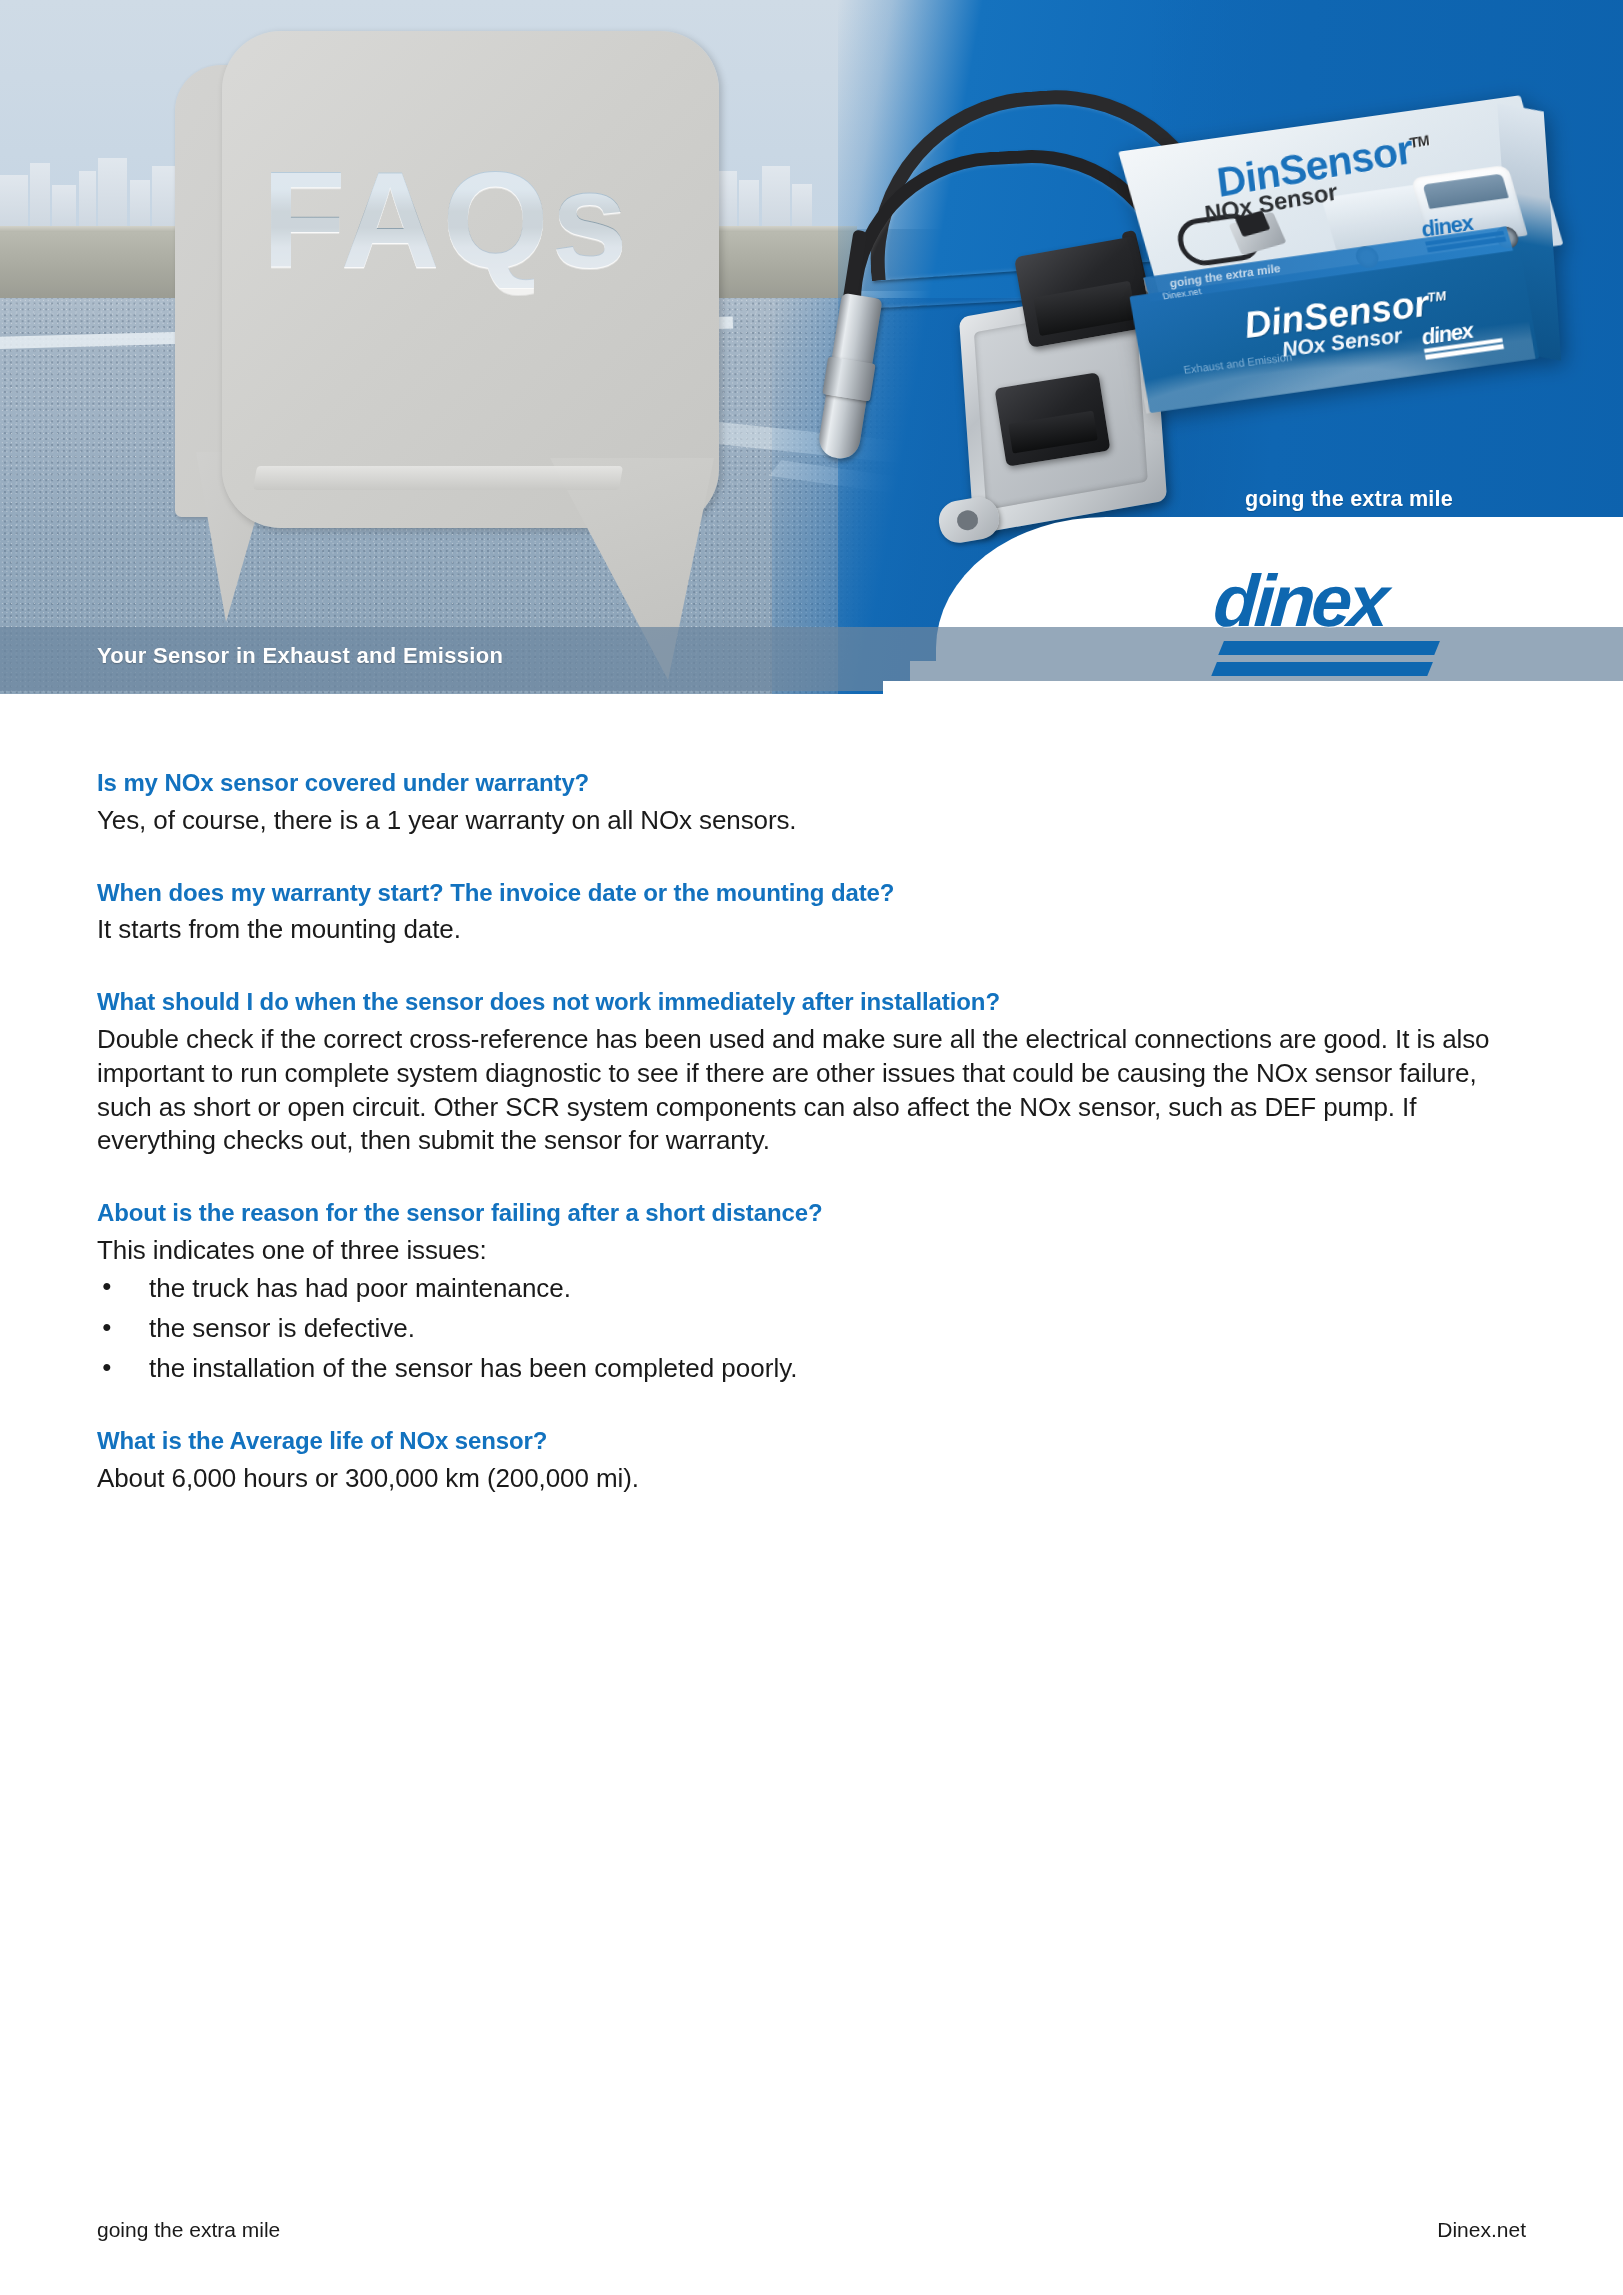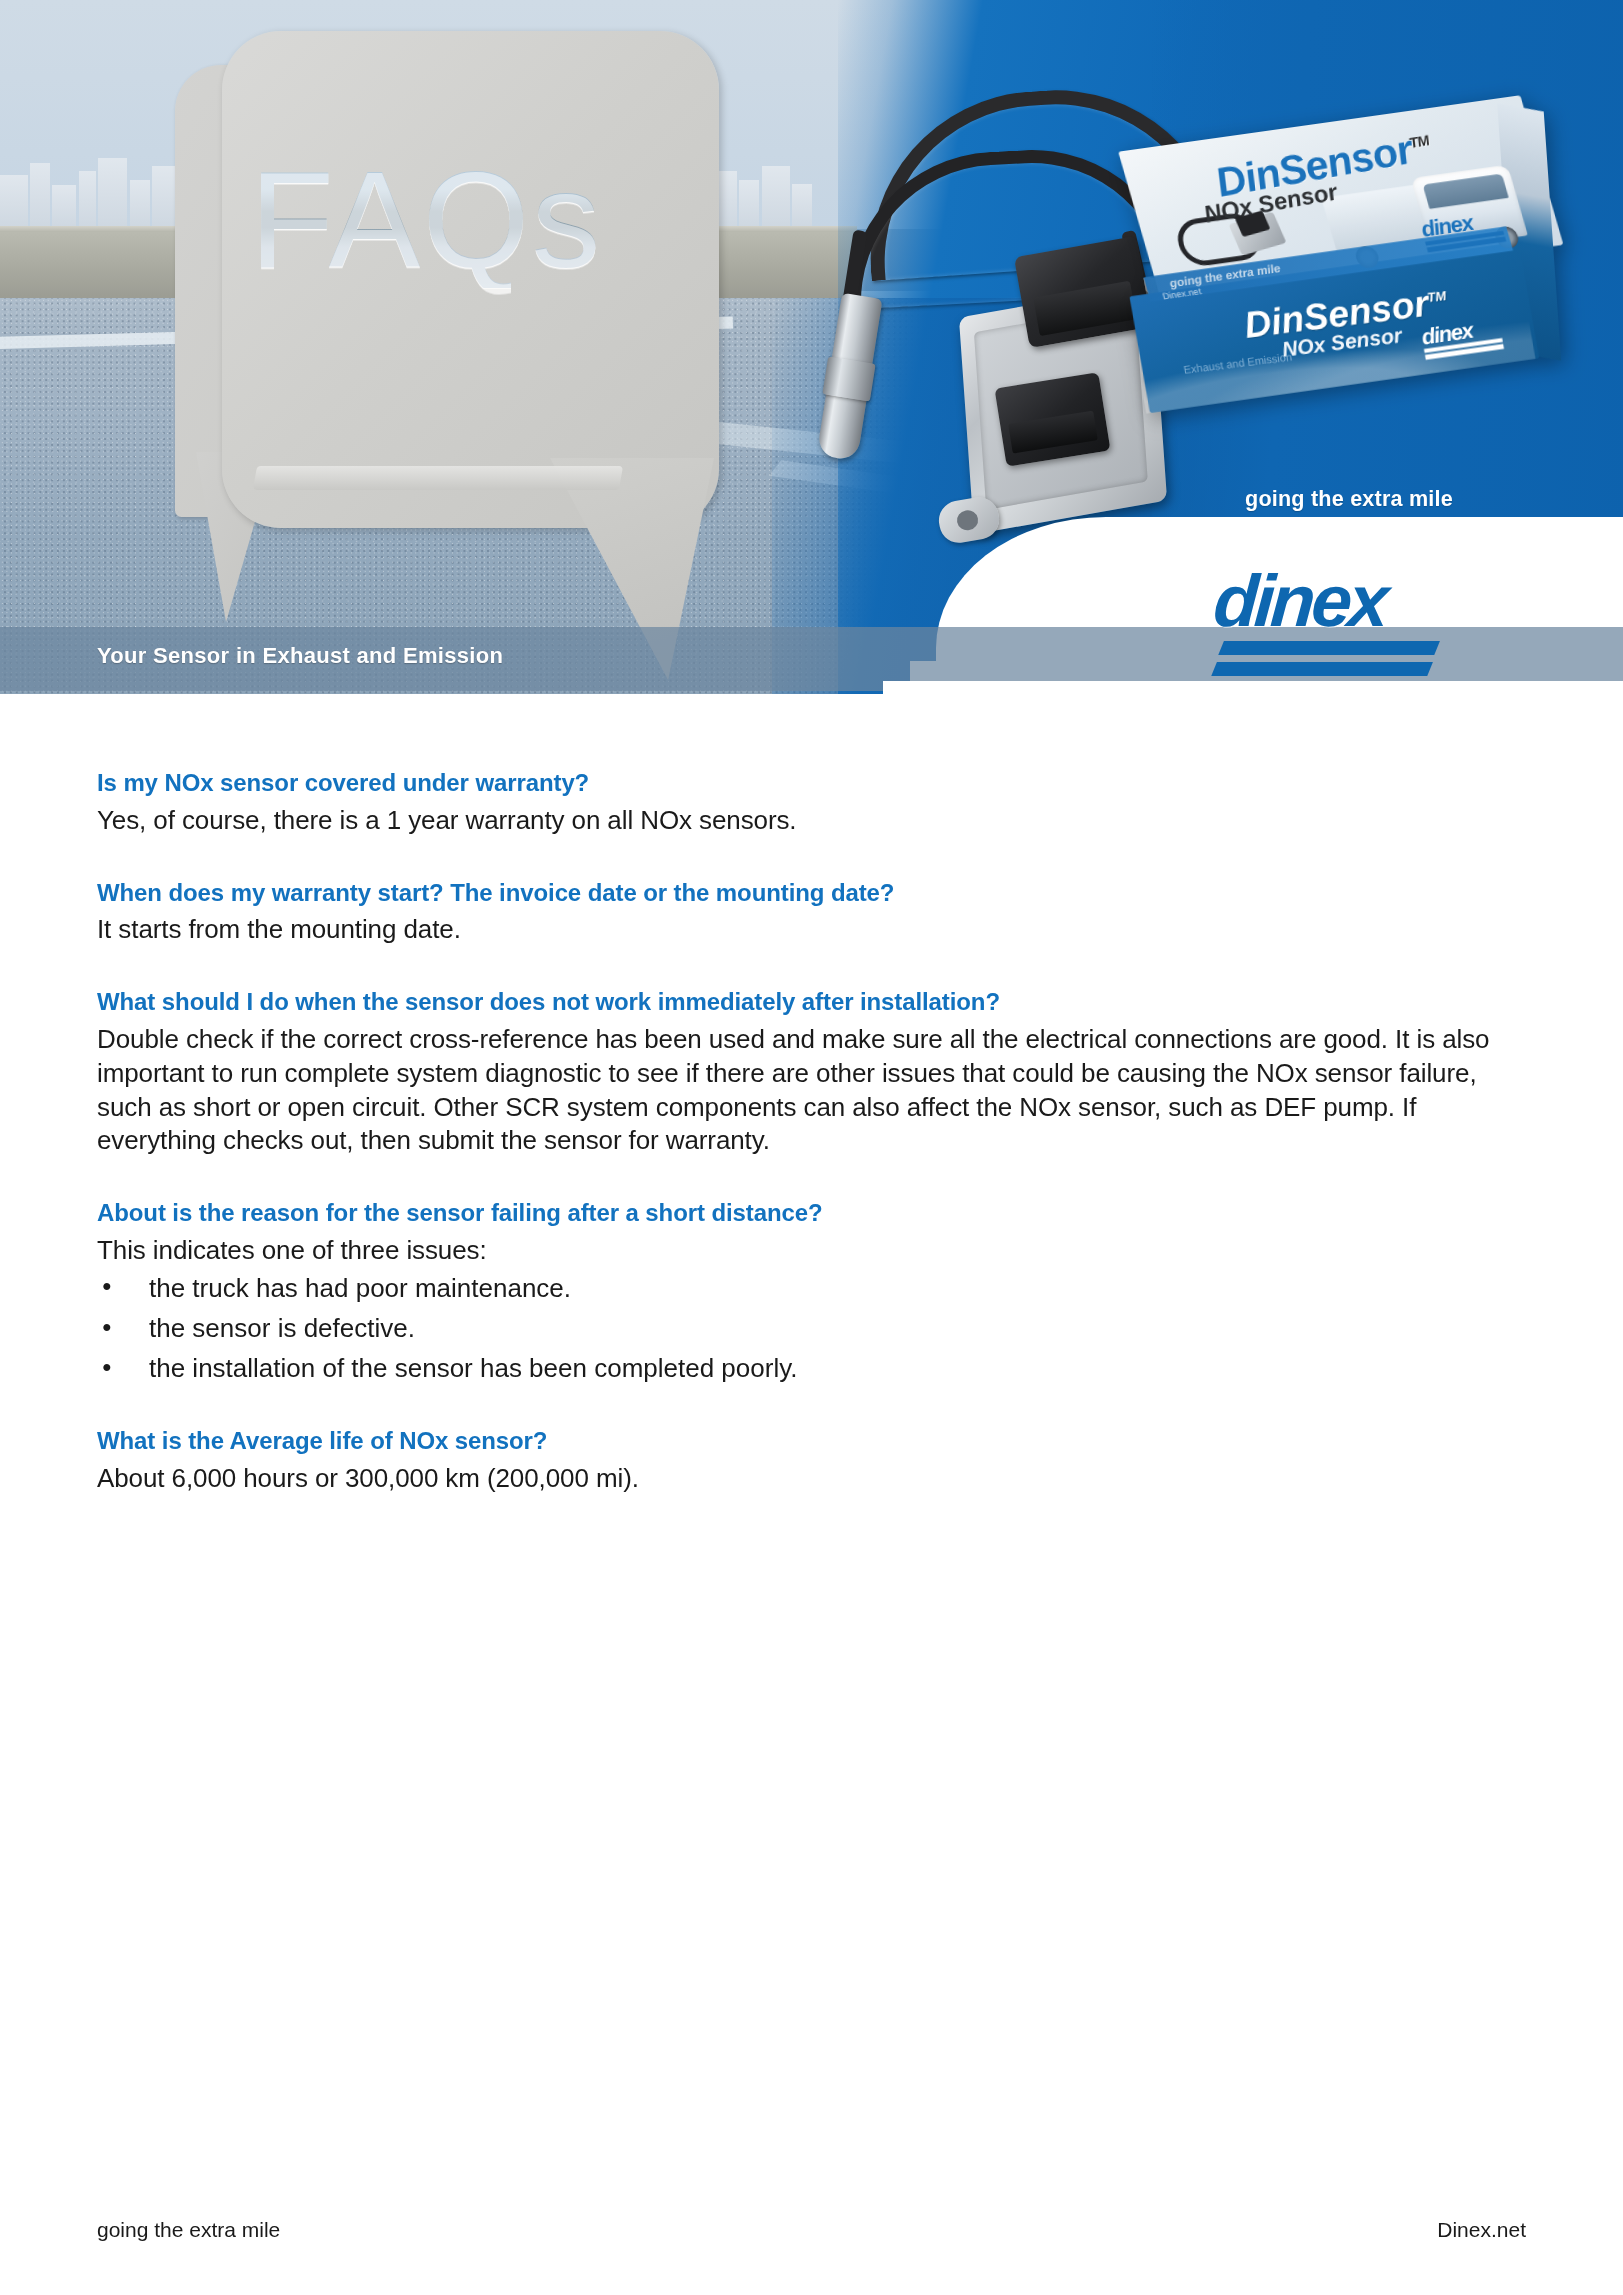--- a/index.html
+++ b/index.html
@@ -164,24 +164,24 @@
   }
   .bubble-ridge {
     position:absolute; left:255px; top:466px; width:366px; height:23.6px;
     background: linear-gradient(180deg,#e6e6e4,#c8c8c5);
     border-radius: 3.9px;
     transform: skewX(-10deg);
     opacity:.9;
   }
   .faq-word {
     position: absolute;
-    left: 250px; top: 151px;
+    left: 262px; top: 151px;
     width: 419px;
     font-size: 137px;
-    font-weight: normal;
+    font-weight: bold;
     letter-spacing: 2.6px;
     line-height: 1;
     color: transparent;
     background: linear-gradient(180deg,
        #b9cddc 0%, #b4c9da 28%, #8fa2ae 44%, #8ea1ad 56%, #b4c4d2 70%, #c6d3de 100%);
     -webkit-background-clip: text;
     background-clip: text;
     text-shadow: 0 1.3px 0 rgba(255,255,255,.55);
     filter: drop-shadow(0.7px 1.3px 0.7px rgba(255,255,255,.75));
   }

